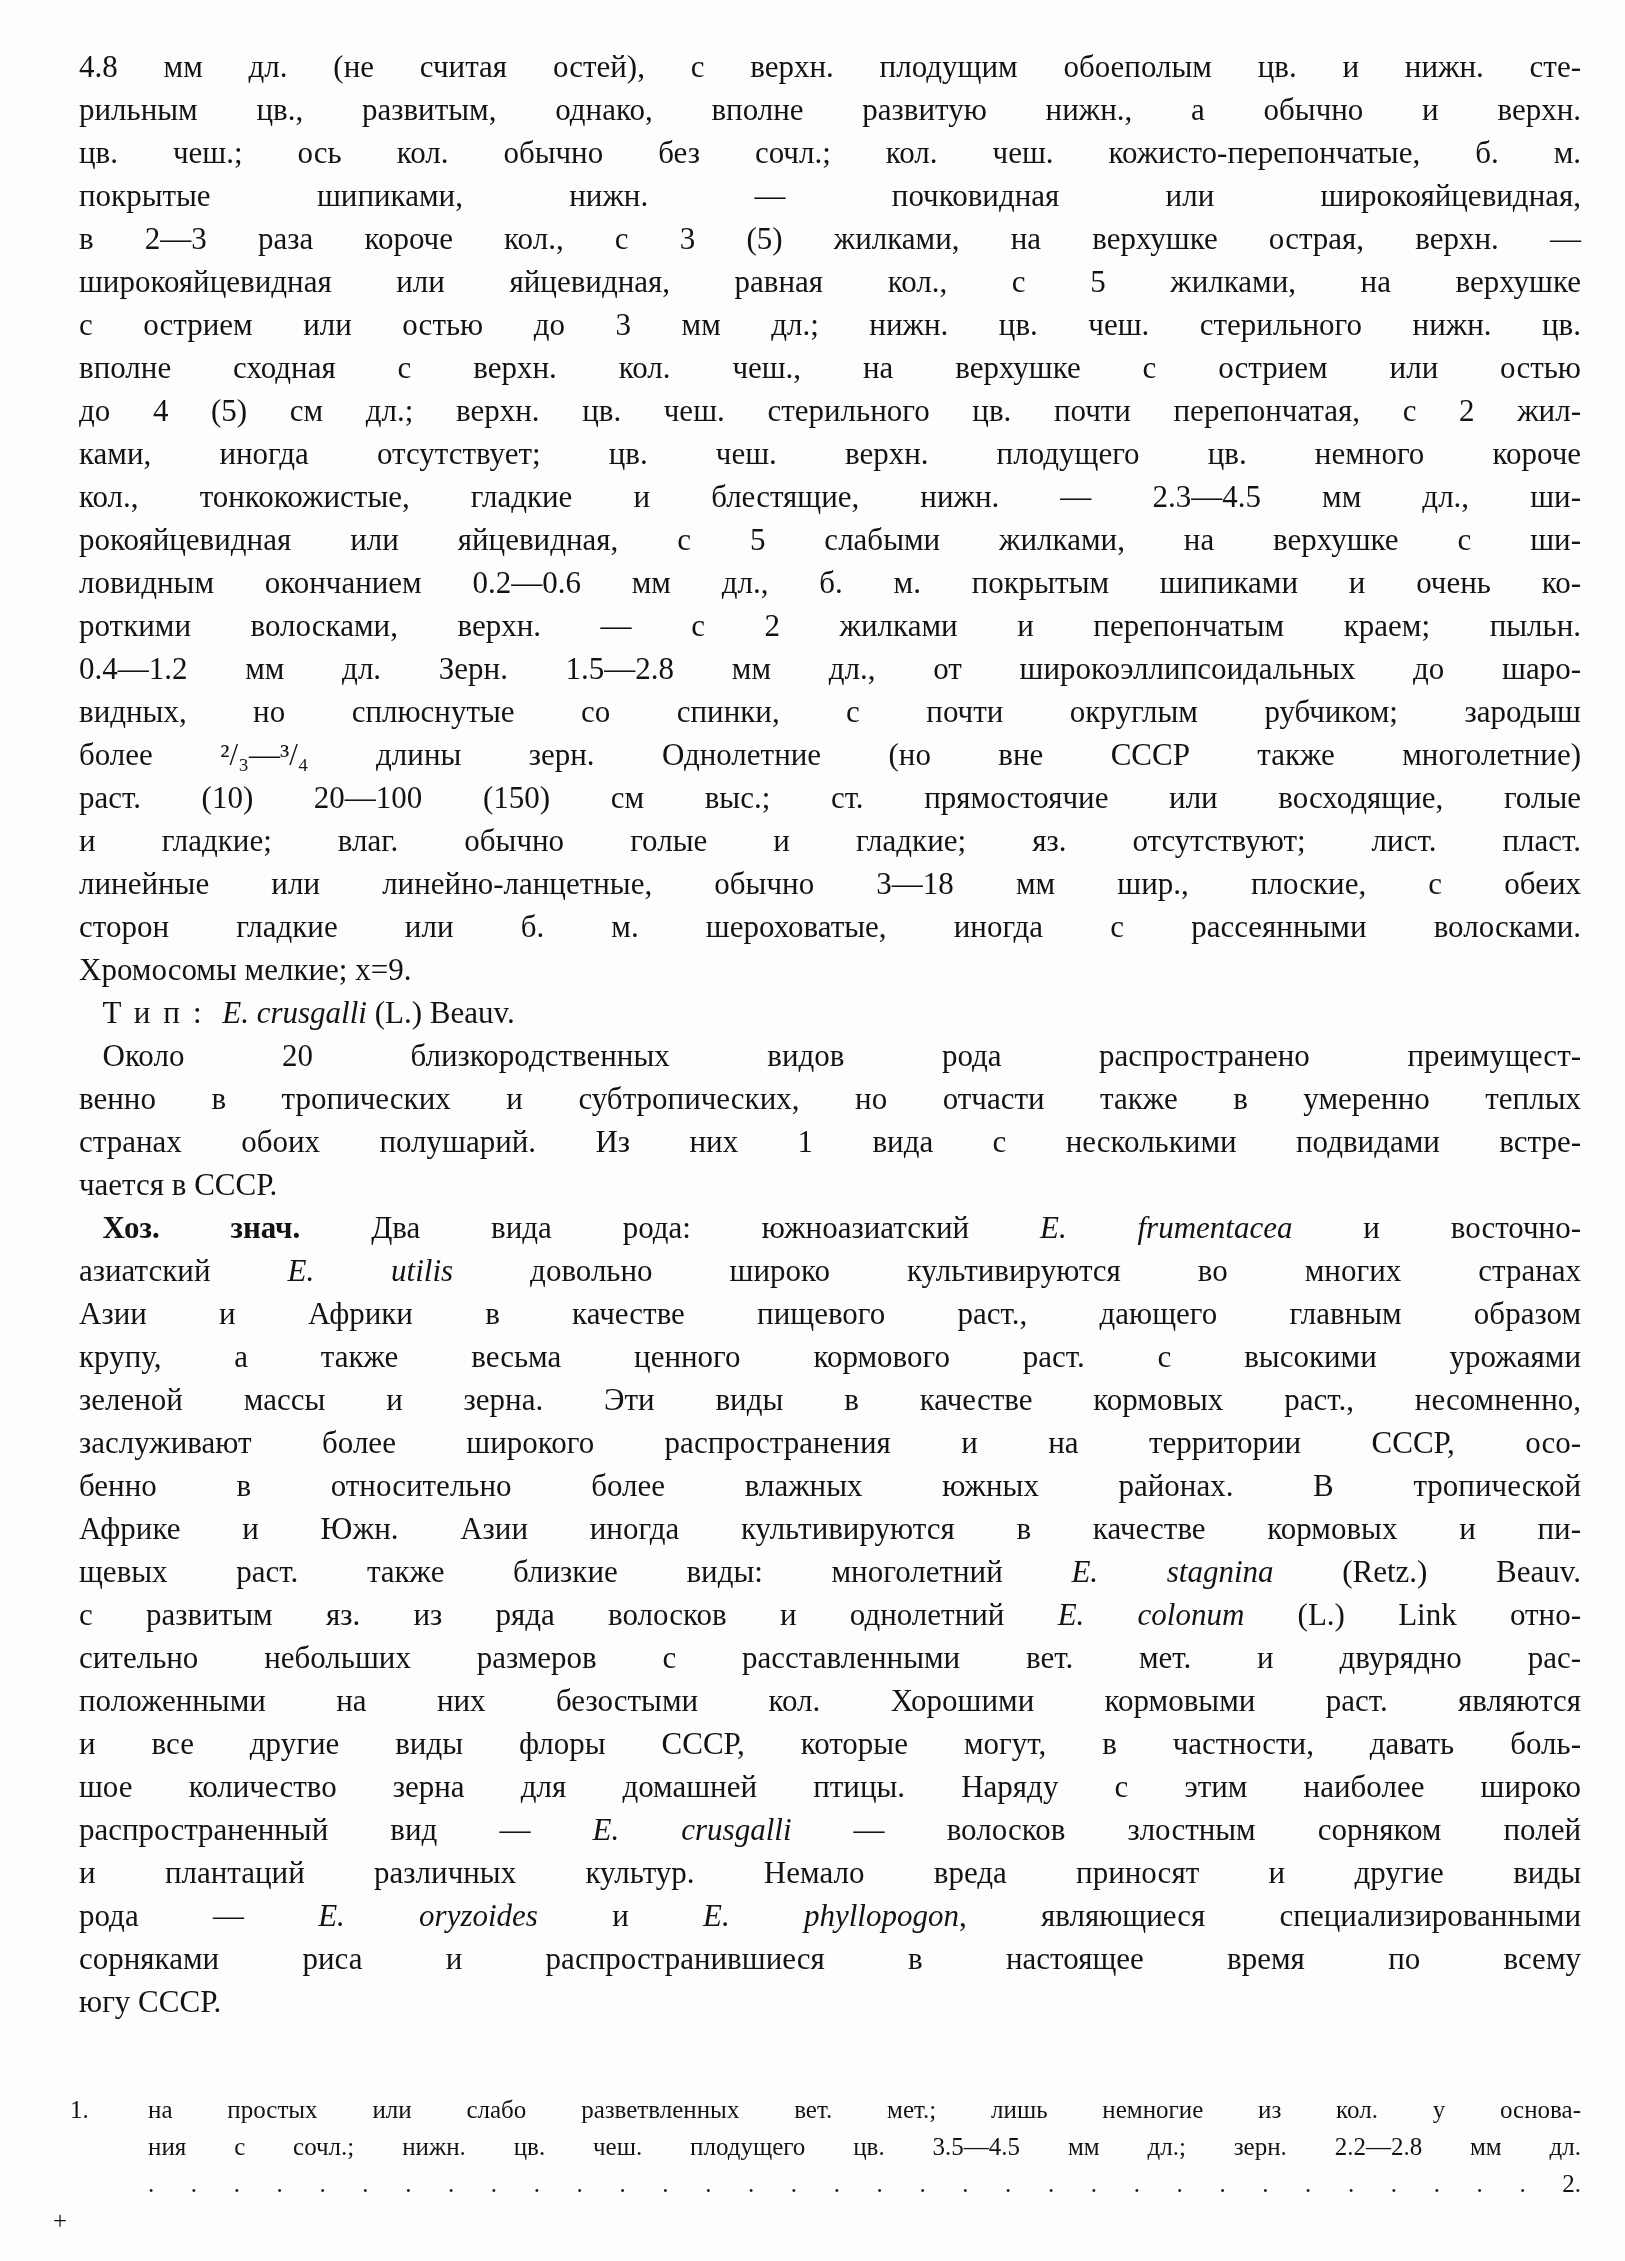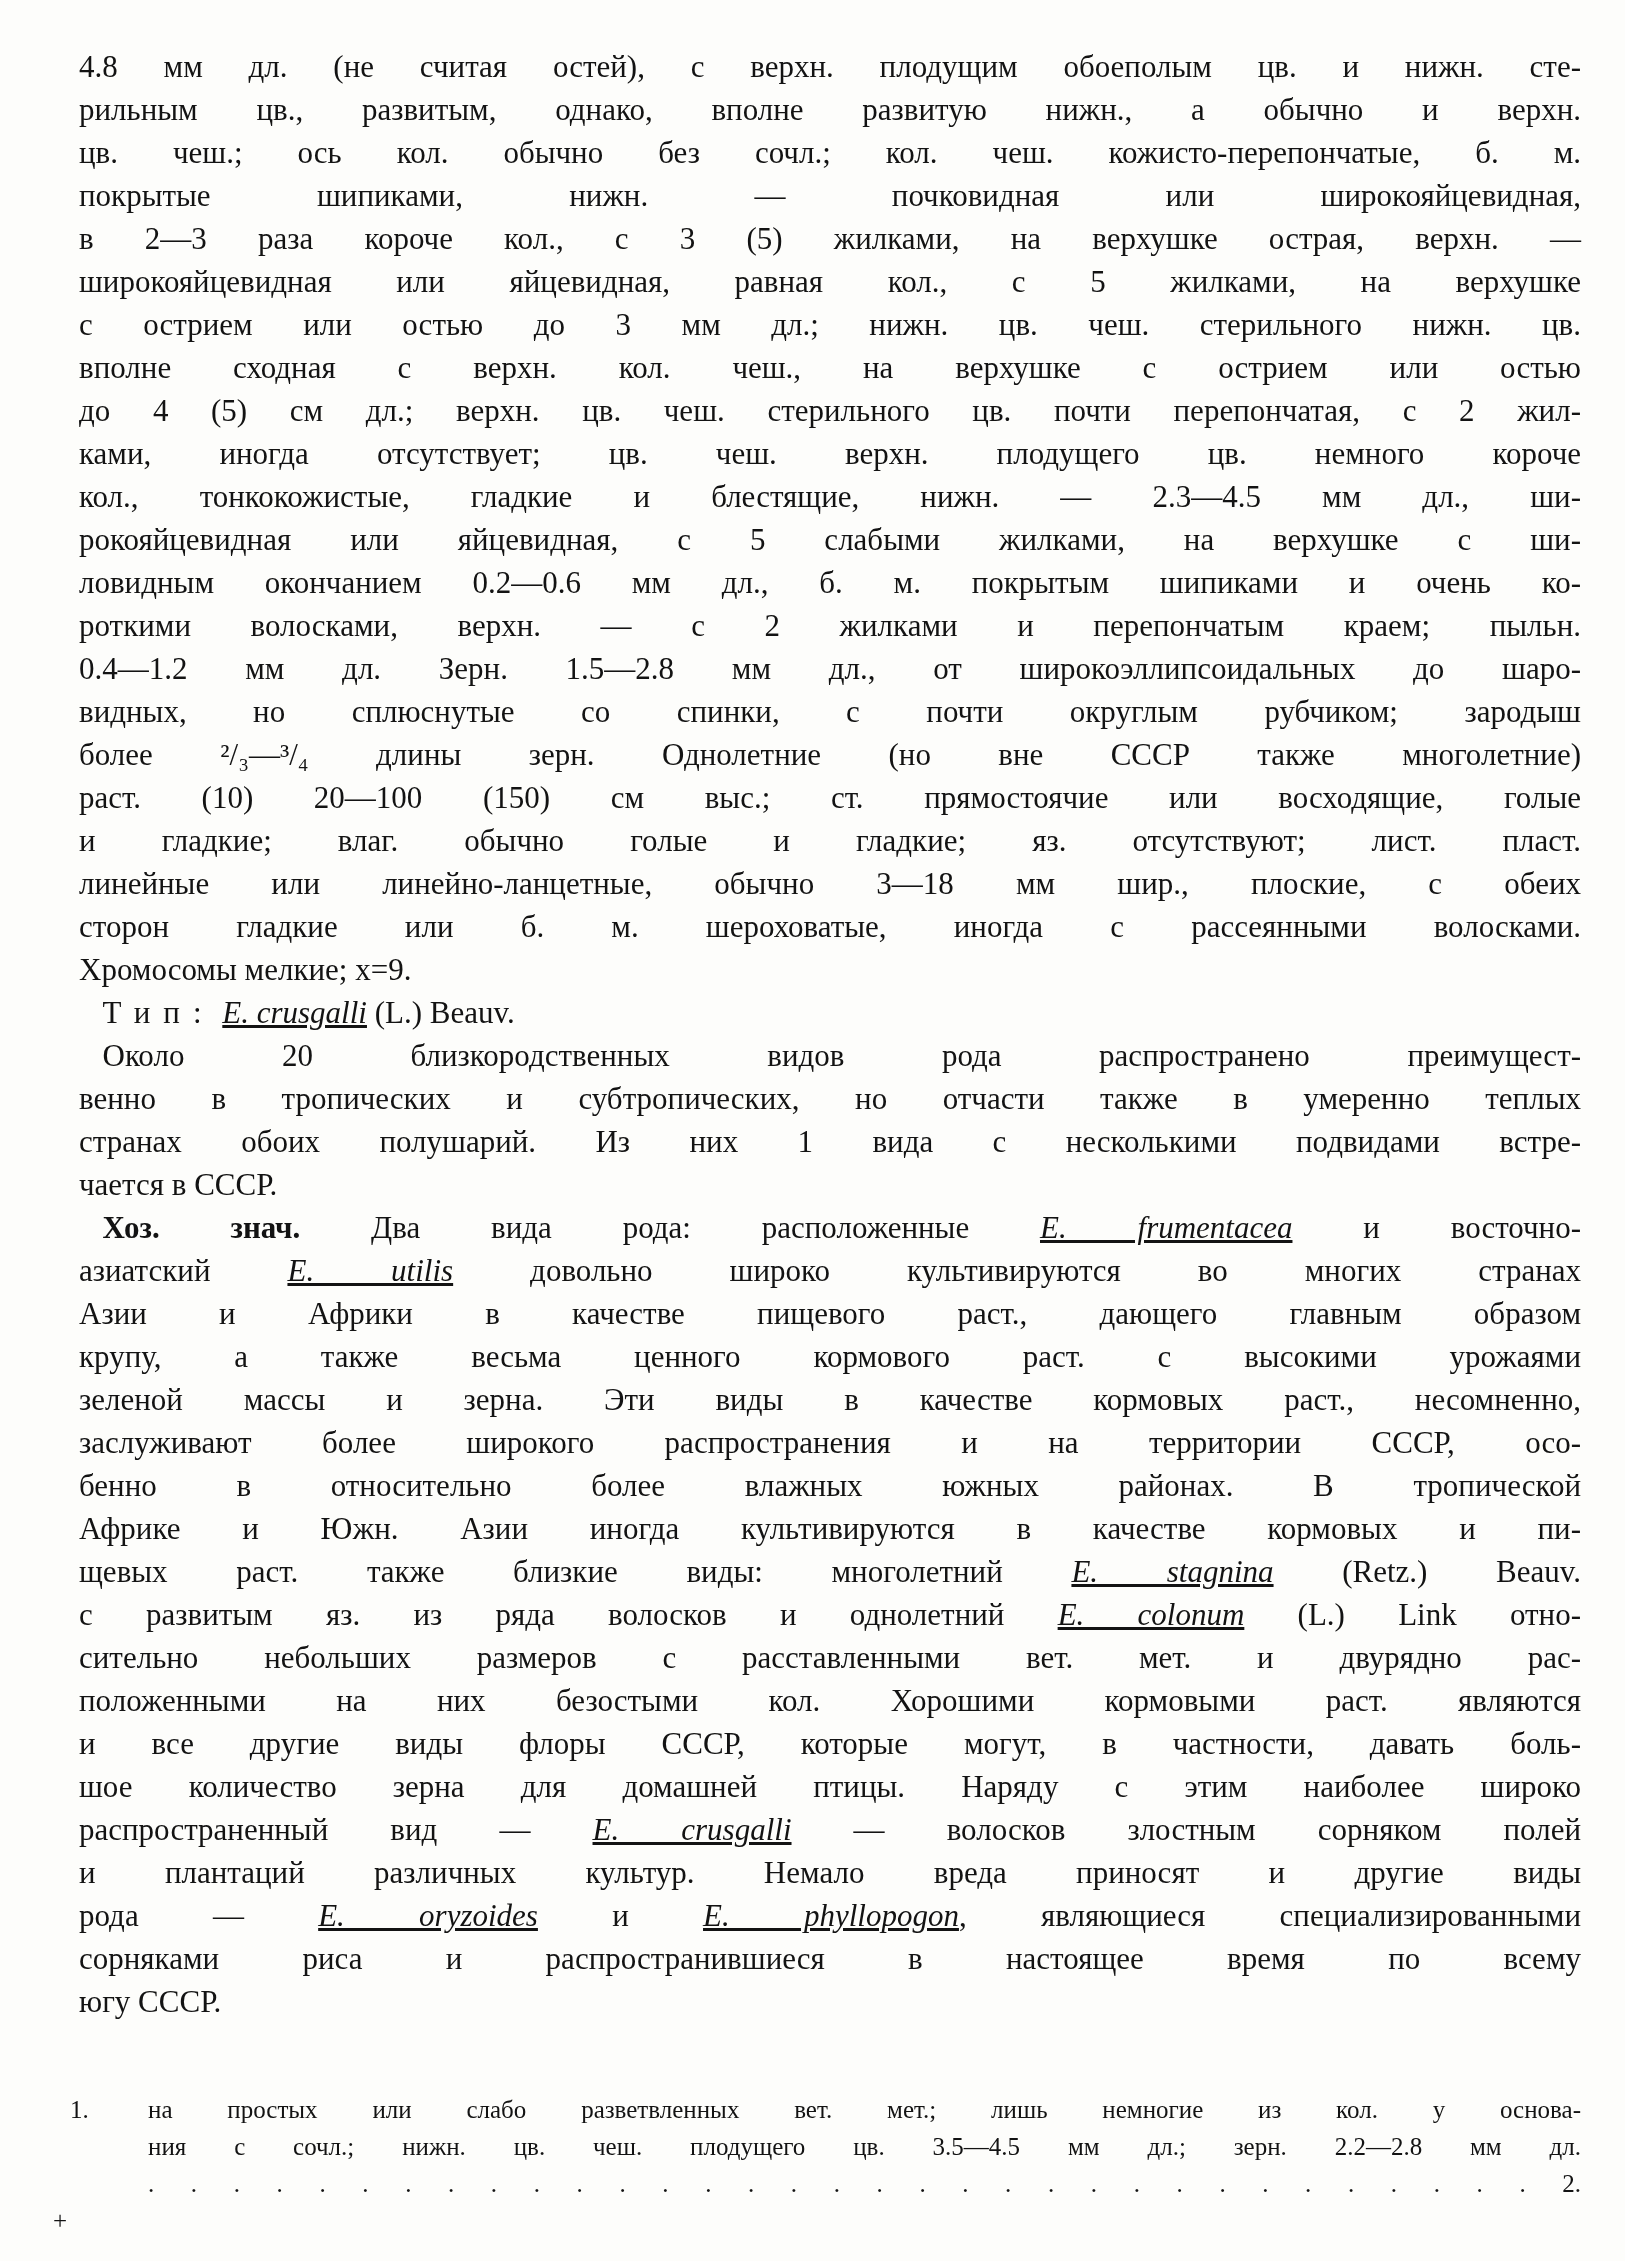--- a/index.html
+++ b/index.html
@@ -18,21 +18,21 @@
   .body-text{
     font-size:31px;line-height:43px;margin-left:36px;
   }
   .line{
     text-align:justify;
     text-align-last:justify;
     white-space:normal;
   }
   .line.no-fill{text-align-last:left;}
   .line.indent{text-indent:23.5px;}
-  .seg-i{font-style:italic;text-decoration:underline;}
+  .seg-i{font-style:italic;}
   .seg-b{font-weight:bold;}
   .seg-sp{letter-spacing:0.42em;}
   
   .key{
     margin-top:68px;
     font-size:25px;line-height:37px;
   }
   .key-item{position:relative;padding-left:105px;}
   .key-item .line.first{text-indent:-35px;}
   .key-label{
@@ -67,21 +67,21 @@
         <div class="line"><span>раст. (10) 20—100 (150) см выс.; ст. прямостоячие или восходящие, голые</span></div>
         <div class="line"><span>и гладкие; влаг. обычно голые и гладкие; яз. отсутствуют; лист. пласт.</span></div>
         <div class="line"><span>линейные или линейно-ланцетные, обычно 3—18 мм шир., плоские, с обеих</span></div>
         <div class="line"><span>сторон гладкие или б. м. шероховатые, иногда с рассеянными волосками.</span></div>
         <div class="line no-fill"><span>Хромосомы мелкие; х=9.</span></div>
         <div class="line no-fill indent"><span class="seg-sp">Тип:</span><span> </span><span class="seg-i">E. crusgalli</span><span> (L.) Beauv.</span></div>
         <div class="line indent"><span>Около 20 близкородственных видов рода распространено преимущест-</span></div>
         <div class="line"><span>венно в тропических и субтропических, но отчасти также в умеренно теплых</span></div>
         <div class="line"><span>странах обоих полушарий. Из них 1 вида с несколькими подвидами встре-</span></div>
         <div class="line no-fill"><span>чается в СССР.</span></div>
-        <div class="line indent"><span class="seg-b">Хоз. знач.</span><span> Два вида рода: расположенные </span><span class="seg-i">E. frumentacea</span><span> и восточно-</span></div>
+        <div class="line indent"><span class="seg-b">Хоз. знач.</span><span> Два вида рода: южноазиатский </span><span class="seg-i">E. frumentacea</span><span> и восточно-</span></div>
         <div class="line"><span>азиатский </span><span class="seg-i">E. utilis</span><span> довольно широко культивируются во многих странах</span></div>
         <div class="line"><span>Азии и Африки в качестве пищевого раст., дающего главным образом</span></div>
         <div class="line"><span>крупу, а также весьма ценного кормового раст. с высокими урожаями</span></div>
         <div class="line"><span>зеленой массы и зерна. Эти виды в качестве кормовых раст., несомненно,</span></div>
         <div class="line"><span>заслуживают более широкого распространения и на территории СССР, осо-</span></div>
         <div class="line"><span>бенно в относительно более влажных южных районах. В тропической</span></div>
         <div class="line"><span>Африке и Южн. Азии иногда культивируются в качестве кормовых и пи-</span></div>
         <div class="line"><span>щевых раст. также близкие виды: многолетний </span><span class="seg-i">E. stagnina</span><span> (Retz.) Beauv.</span></div>
         <div class="line"><span>с развитым яз. из ряда волосков и однолетний </span><span class="seg-i">E. colonum</span><span> (L.) Link отно-</span></div>
         <div class="line"><span>сительно небольших размеров с расставленными вет. мет. и двурядно рас-</span></div>

